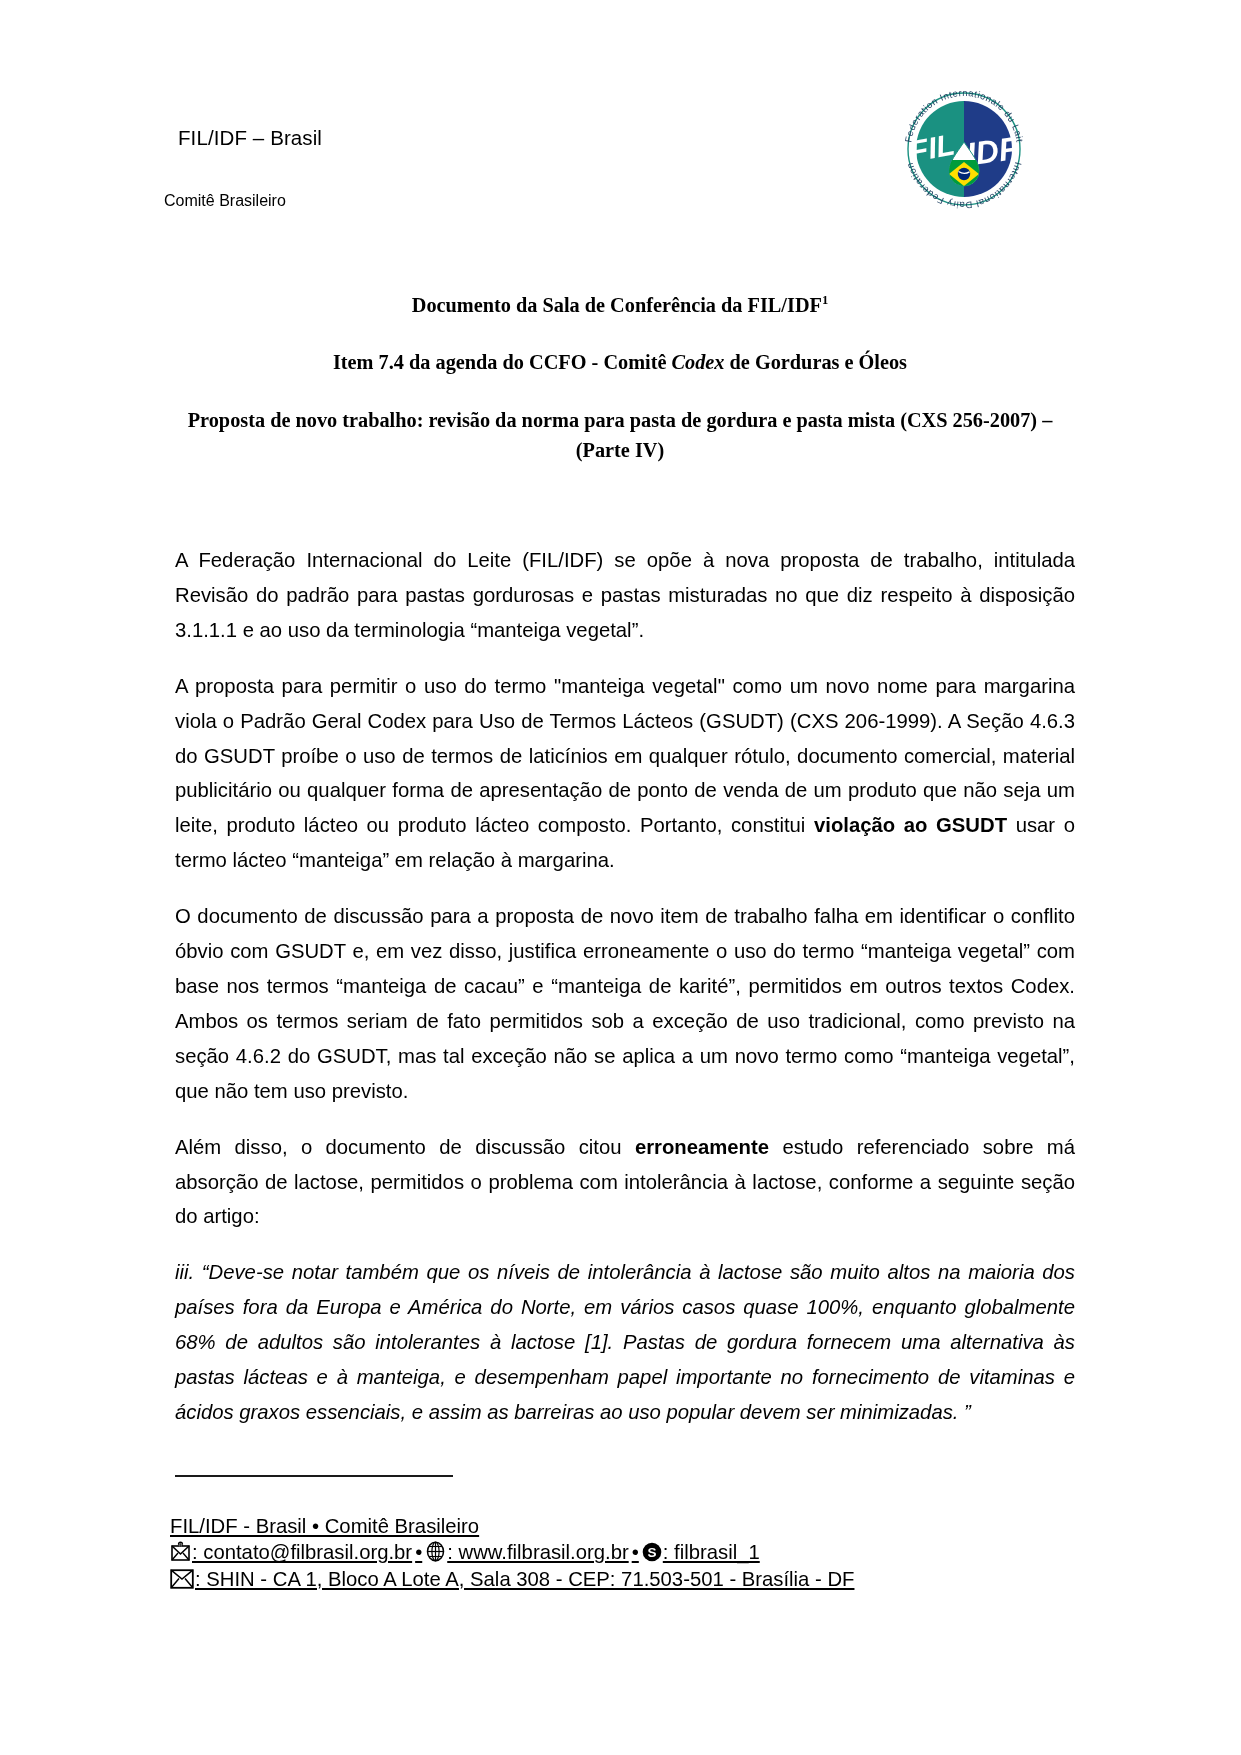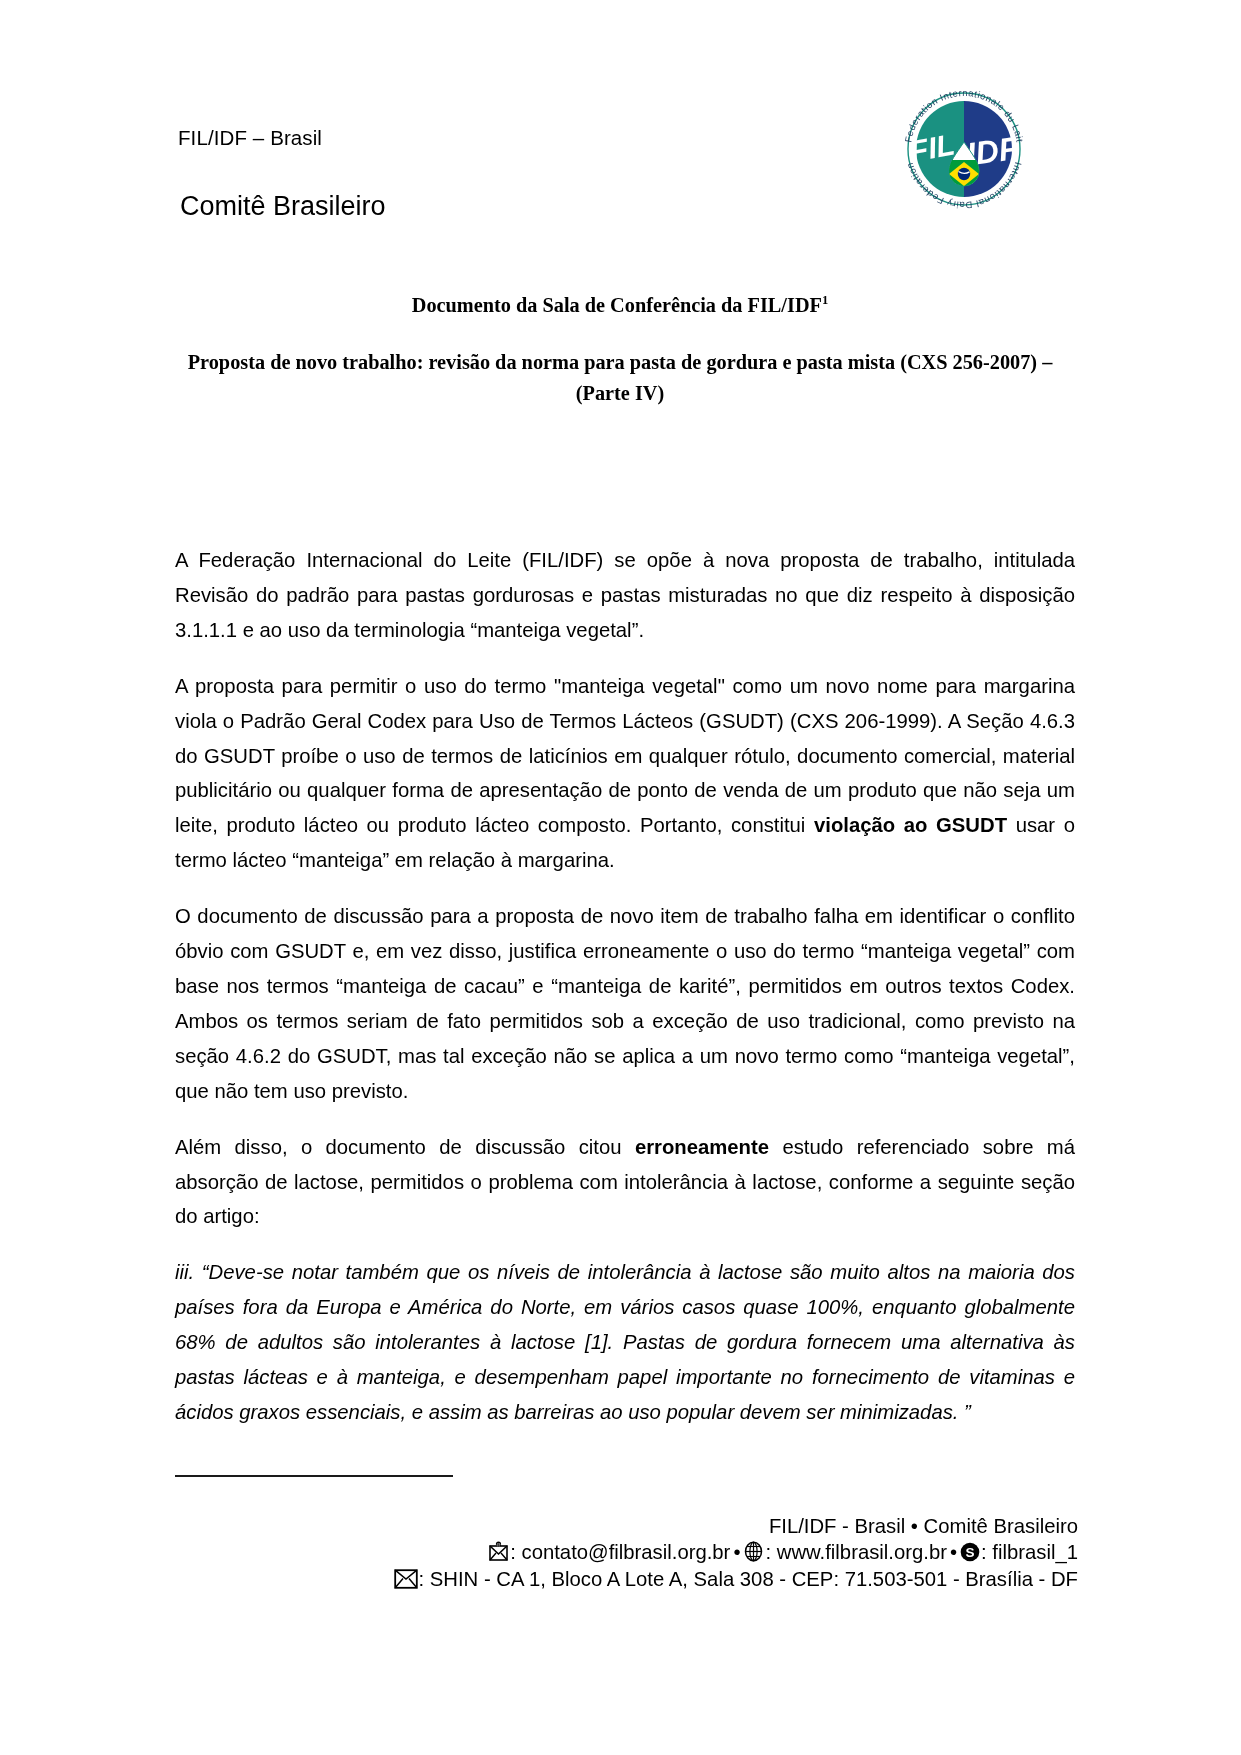--- a/index.html
+++ b/index.html
@@ -30,23 +30,23 @@
   .header-text {
     position: absolute;
     left: 178px;
     top: 128px;
     font-size: 20.5px;
     line-height: 1.0;
     letter-spacing: 0.1px;
   }
   .header-line2 {
     position: absolute;
-    left: 180px;
+    left: 164px;
     top: 193px;
-    font-size: 27px;
+    font-size: 16px;
     line-height: 1.0;
   }
 
   
   .logo-wrap {
     position: absolute;
     left: 893px;
     top: 78px;
     width: 142px;
     height: 142px;
@@ -102,26 +102,27 @@
   .footer-rule {
     position: absolute;
     left: 175px;
     top: 1475px;
     width: 278px;
     height: 0;
     border-top: 2.2px solid #1a1a1a;
   }
   .footer {
     position: absolute;
-    left: 178px;
+    left: 170px;
     top: 1513px;
     width: 900px;
-    text-align: right;
+    text-align: left;
     font-size: 20.3px;
     line-height: 1.30;
+    text-decoration: underline;
   }
   .footer-line {
     margin: 0;
     white-space: nowrap;
     display: block;
   }
   .footer-line .sep { padding: 0 3px; }
   .icon-inline {
     display: inline-block;
     vertical-align: -3px;
@@ -178,20 +179,23 @@
           <textPath href="#botArc" startOffset="50%" text-anchor="middle">International Dairy Federation</textPath>
         </text>
       </svg>
     </div>
   </div>
 
   <div class="titles">
     <p class="title-line">
       <span>Documento da Sala de Conferência da FIL/IDF</span><sup class="fn">1</sup>
     </p>
+    <p class="title-line">
+      <span>Item 7.4 da agenda do CCFO - Comitê </span><span class="it">Codex</span><span> de Gorduras e Óleos</span>
+    </p>
     <p class="title-line">Proposta de novo trabalho: revisão da norma para pasta de gordura e pasta mista (CXS 256-2007) – (Parte IV)</p>
   </div>
 
   <div class="body">
 
     <p class="para"><span>A Federação Internacional do Leite (FIL/IDF) </span><span class="u">se opõe</span><span> à nova proposta de trabalho, intitulada </span><span class="i">Revisão do padrão para pastas gordurosas e pastas misturadas no que diz respeito à disposição 3.1.1.1 e ao uso da terminologia “manteiga vegetal”</span><span>.</span></p>
 
     <p class="para"><span>A proposta para permitir o uso do termo "manteiga vegetal" como um novo nome para margarina </span><span class="u">viola</span><span> o </span><span class="i">Padrão Geral Codex para Uso de Termos Lácteos (GSUDT)</span><span> (CXS 206-1999). A Seção 4.6.3 do GSUDT proíbe o uso de termos de laticínios em qualquer rótulo, documento comercial, material publicitário ou qualquer forma de apresentação de ponto de venda de um produto que não seja um leite, produto lácteo ou produto lácteo composto. </span><span class="u">Portanto, constitui </span><span class="u b">violação ao GSUDT</span><span class="u"> usar o termo lácteo “manteiga” em relação à margarina</span><span>.</span></p>
 
     <p class="para"><span>O documento de discussão para a proposta de novo item de trabalho falha em identificar o conflito óbvio com GSUDT e, em vez disso, justifica erroneamente o uso do termo “manteiga vegetal” com base nos termos “manteiga de cacau” e “manteiga de karité”, permitidos em outros textos </span><span class="i">Codex</span><span>. Ambos os termos seriam de fato permitidos </span><span class="u">sob a exceção de uso tradicional</span><span>, como previsto na seção 4.6.2 do GSUDT, </span><span class="u">mas tal exceção não se aplica a um novo termo como “manteiga vegetal”</span><span>, que não tem uso previsto.</span></p>

